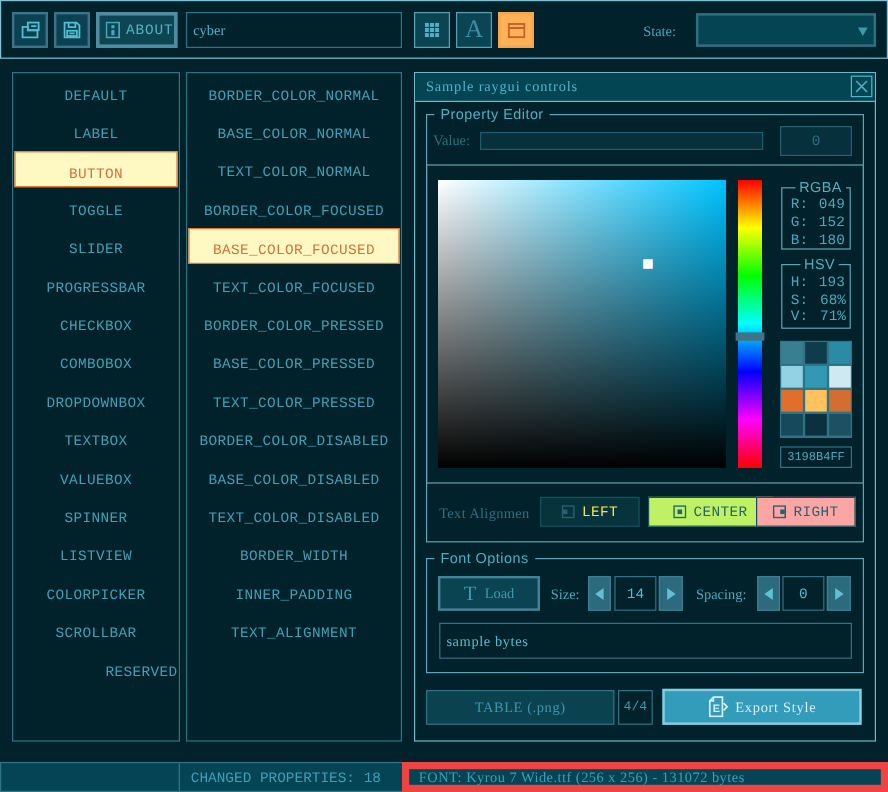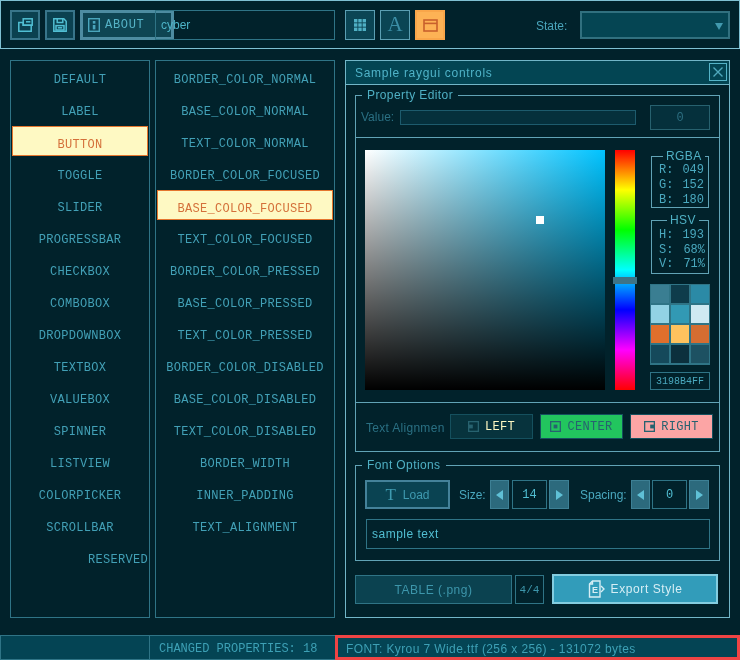--- a/index.html
+++ b/index.html
@@ -1,20 +1,20 @@
 <!DOCTYPE html>
 <html><head>
 <meta charset="utf-8">
 <style>
 * { margin:0; padding:0; box-sizing:border-box; }
 html,body { width:740px; height:660px; background:#01222b; overflow:hidden; }
 #app { position:relative; width:740px; height:660px; background:#01222b;
   font-family:"Liberation Mono", monospace; font-size:12px; color:#4aa9bf; }
 .abs { position:absolute; }
-.sans { font-family:Liberation Sans, sans-serif; }
+.sans { font-family:Liberation Serif, serif; }
 .mono { font-family:"Liberation Mono", monospace; }
 .cenxy { display:flex; align-items:center; justify-content:center; }
 .ceny { display:flex; align-items:center; }
 
 #toolbar { left:0; top:0; width:740px; height:49px; border:1px solid #7fc0d2; }
 .tbtn { top:10px; width:30px; height:30px; background:#0b4150; border:2px solid #38758a; }
 
 .panel { border:1px solid #2f7486; }
 .li { left:2px; width:136px; height:30px; text-align:center; line-height:29px; padding-top:4px;
   letter-spacing:0.3px; color:#42a0b6; white-space:nowrap; }
@@ -45,21 +45,21 @@
 <div class="abs tbtn cenxy" style="left:45px;">
   <svg width="16" height="16" viewBox="0 0 16 16">
     <g fill="none" stroke="#51bfd3" stroke-width="1.5">
       <path d="M1.8 1.8 H11.8 L14.2 4.2 V14.2 H1.8 Z"></path>
       <path d="M5.2 1.8 V5.6 H10.8 V1.8"></path>
       <rect x="4" y="8.6" width="8" height="4.4"></rect>
       <path d="M5.8 10.8 H10.2"></path>
     </g>
   </svg>
 </div>
-<div class="abs ceny" style="left:80px; top:10px; width:94px; height:30px; background:#0e4553; border:3px solid #4d8ca1; color:#55b2c6; padding-left:5px; letter-spacing:0.7px;">
+<div class="abs ceny" style="left:80px; top:10px; width:68px; height:30px; background:#0e4553; border:3px solid #4d8ca1; color:#55b2c6; padding-left:5px; letter-spacing:0.7px;">
   <svg width="12" height="14" viewBox="0 0 12 14" style="margin-right:5px;">
     <rect x="0.7" y="0.7" width="10.6" height="12.6" fill="none" stroke="#4aa6bc" stroke-width="1.4"></rect>
     <rect x="4.8" y="3" width="2.6" height="2.6" fill="#4aa6bc"></rect>
     <rect x="4.8" y="7" width="2.6" height="4.4" fill="#4aa6bc"></rect>
   </svg>
   ABOUT
 </div>
 <div class="abs ceny" style="left:155px; top:10px; width:180px; height:30px; border:1px solid #2f7486; color:#51bfd3; padding-left:5px;" class2="sans">
   <span class="sans" style="color:#4db4c8;">cyber</span>
 </div>
@@ -186,25 +186,25 @@
 <div class="abs" style="left:671px; top:325px; width:18px; height:18px; background:#ffc25e;"></div>
 <div class="abs" style="left:691px; top:325px; width:18px; height:18px; background:#d46d31;"></div>
 <div class="abs" style="left:651px; top:345px; width:18px; height:18px; background:#15495b;"></div>
 <div class="abs" style="left:671px; top:345px; width:18px; height:18px; background:#0c303d;"></div>
 <div class="abs" style="left:691px; top:345px; width:18px; height:18px; background:#1d5162;"></div>
 </div>
 <div class="abs cenxy" style="left:650px; top:372px; width:60px; height:18px; border:1px solid #2f7486; font-size:10px; color:#4aa9bf;">3198B4FF</div>
 
 <div class="abs sans" style="left:366px; top:421px; color:#2a7083; letter-spacing:0.3px;">Text Alignmen</div>
 <div id="alignbtns">
-<div class="abs cenxy" style="left:450px; top:414px; width:83px; height:25px; border:1px solid #15505e; background:#07333d; color:#fef9c3; letter-spacing:0.3px;"><svg width="11" height="11" viewBox="0 0 11 11" style="margin-right:6px;">
+<div class="abs cenxy" style="left:450px; top:414px; width:83px; height:25px; border:1px solid #15505e; background:#07333d; color:#fde047; letter-spacing:0.3px;"><svg width="11" height="11" viewBox="0 0 11 11" style="margin-right:6px;">
           <rect x="0.65" y="0.65" width="9.7" height="9.7" fill="none" stroke="#27626f" stroke-width="1.3"></rect>
           <rect x="1.0" y="3.6" width="3.8" height="3.8" fill="#27626f"></rect>
         </svg>LEFT</div>
-<div class="abs cenxy" style="left:540px; top:414px; width:83px; height:25px; border:1px solid #15505e; background:#22c55e; color:#27626f; letter-spacing:0.3px;"><svg width="11" height="11" viewBox="0 0 11 11" style="margin-right:6px;">
+<div class="abs cenxy" style="left:540px; top:414px; width:104px; height:25px; border:1px solid #15505e; background:#bef264; color:#27626f; letter-spacing:0.3px;"><svg width="11" height="11" viewBox="0 0 11 11" style="margin-right:6px;">
           <rect x="0.65" y="0.65" width="9.7" height="9.7" fill="none" stroke="#27626f" stroke-width="1.3"></rect>
           <rect x="3.6" y="3.6" width="3.8" height="3.8" fill="#27626f"></rect>
         </svg>CENTER</div>
 <div class="abs cenxy" style="left:630px; top:414px; width:83px; height:25px; border:1px solid #15505e; background:#fca5a5; color:#27626f; letter-spacing:0.3px;"><svg width="11" height="11" viewBox="0 0 11 11" style="margin-right:6px;">
           <rect x="0.65" y="0.65" width="9.7" height="9.7" fill="none" stroke="#27626f" stroke-width="1.3"></rect>
           <rect x="6.2" y="3.6" width="3.8" height="3.8" fill="#27626f"></rect>
         </svg>RIGHT</div>
 </div>
 
 <div class="abs grpline" style="left:355px; top:465px; width:365px; height:96px;"></div>
@@ -217,36 +217,36 @@
 <div class="abs sans" style="left:459px; top:488px;">Size:</div>
 <div class="abs cenxy spbtn" style="left:490px; top:480px; width:19px; height:29px;"></div>
 <div class="abs cenxy spbox" style="left:512px; top:480px; width:35px; height:29px;">14</div>
 <div class="abs cenxy spbtn r" style="left:549px; top:480px; width:20px; height:29px;"></div>
 <div class="abs sans" style="left:580px; top:488px;">Spacing:</div>
 <div class="abs cenxy spbtn" style="left:631px; top:480px; width:19px; height:29px;"></div>
 <div class="abs cenxy spbox" style="left:652px; top:480px; width:35px; height:29px;">0</div>
 <div class="abs cenxy spbtn r" style="left:689px; top:480px; width:20px; height:29px;"></div>
 
 <div class="abs ceny" style="left:366px; top:519px; width:344px; height:30px; border:1px solid #2f7486; padding-left:5px; color:#51bfd3;">
-      <span class="sans" style="letter-spacing:0.5px;">sample text</span>
+      <span class="sans" style="letter-spacing:0.5px;">sample bytes</span>
     </div>
 
 <div class="abs cenxy" style="left:355px; top:575px; width:157px; height:29px; border:1px solid #2f7486; background:#0b4250; color:#3d96ab;">
       <span class="sans" style="letter-spacing:0.5px;">TABLE (.png)</span>
     </div>
 <div class="abs cenxy" style="left:515px; top:575px; width:29px; height:29px; border:1px solid #2f7486; color:#3d96ab; font-size:11px;">4/4</div>
 <div class="abs cenxy" style="left:552px; top:574px; width:166px; height:30px; border:2px solid #84cde0; background:#329cba; color:#d6eef5;">
   <svg width="17" height="18" viewBox="0 0 17 18" style="margin-right:6px;">
     <g fill="none" stroke="#d6eef5" stroke-width="1.4">
       <path d="M4.5 1 H12 V17 H1.5 V4 Z"></path>
       <path d="M4.5 1 V4 H1.5"></path>
     </g>
     <text x="4" y="13" fill="#d6eef5" font-family="Liberation Sans" font-size="9" font-weight="bold">E</text>
     <path d="M13 6 L16 9 L13 12" fill="none" stroke="#d6eef5" stroke-width="1.4"></path>
   </svg>
   <span class="sans" style="letter-spacing:0.6px;">Export Style</span>
 </div>
 
 <div class="abs" style="left:0; top:635px; width:150px; height:25px; background:#044454; border:1px solid #2f7486;"></div>
 <div class="abs ceny" style="left:149px; top:635px; width:187px; height:25px; background:#044454; border:1px solid #2f7486; color:#3da0b5; padding-left:9px; padding-top:2px;">CHANGED PROPERTIES: 18</div>
-<div class="abs ceny sans" style="left:335px; top:635px; width:405px; height:25px; background:#044454; border:3px solid #ef4444; color:#3da0b5; padding-left:8px; padding-top:2px; letter-spacing:0.4px;">FONT: Kyrou 7 Wide.ttf (256 x 256) - 131072 bytes</div>
+<div class="abs ceny sans" style="left:335px; top:635px; width:405px; height:25px; background:#044454; border:6px solid #ef4444; color:#3da0b5; padding-left:8px; padding-top:2px; letter-spacing:0.4px;">FONT: Kyrou 7 Wide.ttf (256 x 256) - 131072 bytes</div>
 
 </div>
 
 </body></html>

